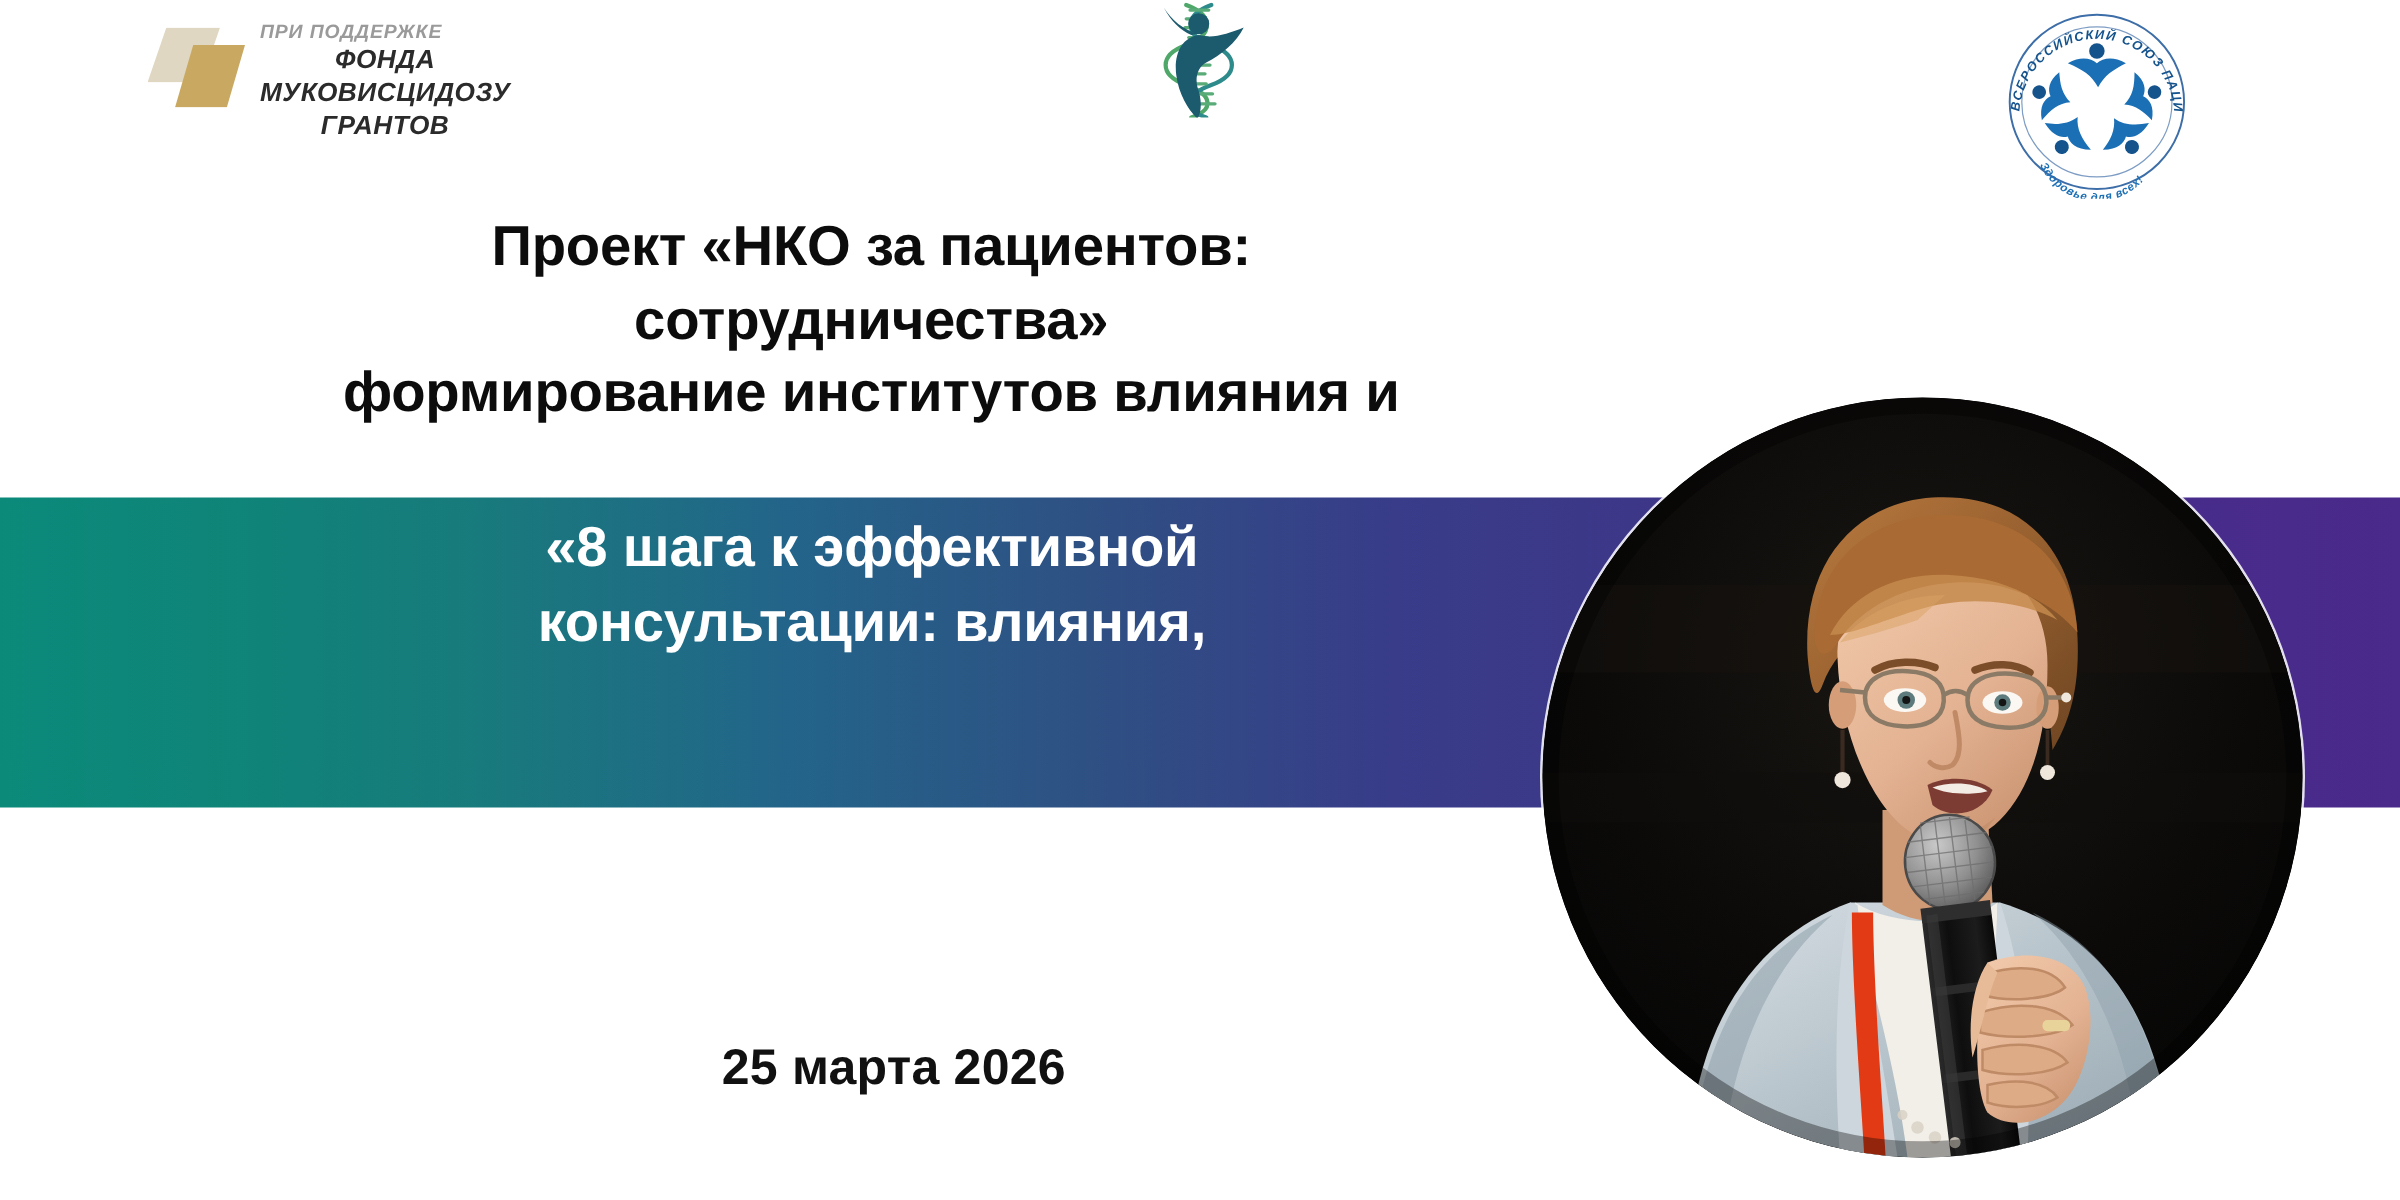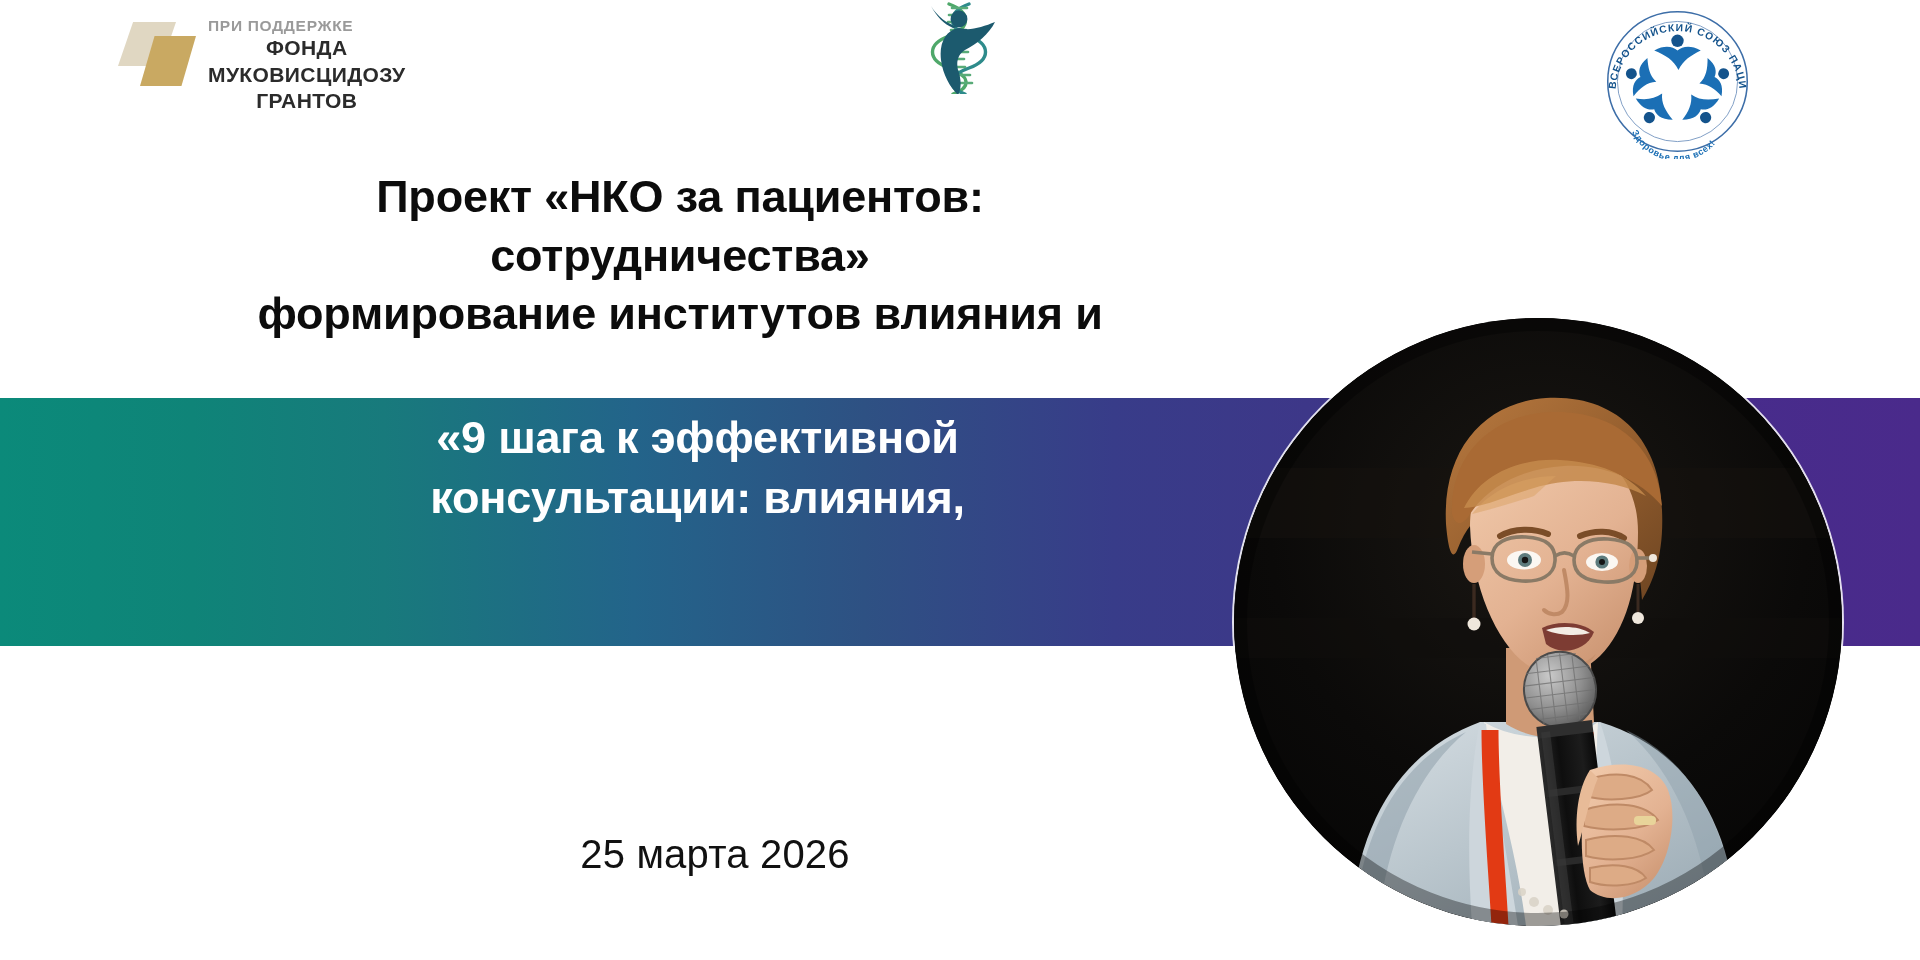--- a/index.html
+++ b/index.html
@@ -12,21 +12,21 @@
     font-family:"Liberation Sans", sans-serif;
   }
 
   #slide {
     position:relative;
     width:1920px; height:960px;
     background:#ffffff;
   }
 
   
-  #logo-row { position:absolute; top:0; left:0; width:1800px; height:165px; }
+  #logo-row { position:absolute; top:0; left:0; width:1800px; height:165px;font-style:italic; }
 
   
   #logo-pgf {
     position:absolute; left:118px; top:12px;
     display:flex; align-items:flex-start; gap:12px;
   }
   #pgf-mark { position:relative; width:78px; height:78px; flex:0 0 auto; }
   #pgf-mark .slab {
     position:absolute;
     width:58px; height:44px;
@@ -62,21 +62,21 @@
     font-size:9.6px; font-weight:700; color:#4f5b5a;
     letter-spacing:0.35px; line-height:1.32; text-transform:uppercase;
   }
 
   
   #logo-vsp { position:absolute; left:1580px; top:4px; width:195px; height:155px; }
   #vsp-mark { width:195px; height:155px; display:block; }
 
   
   #main-title {
-    position:absolute; left:100px; top:168px;
+    position:absolute; left:117px; top:168px;
     width:1160px;
     text-align:center;
     font-size:45px; font-weight:700; color:#0c0c0c;
     line-height:1.30;
     letter-spacing:-0.2px;
   }
 
   
   #banner {
     position:absolute; left:0; top:398px;
@@ -99,21 +99,21 @@
     font-size:45px; font-weight:700; color:#ffffff;
     line-height:1.34;
     letter-spacing:-0.2px;
   }
 
   
   #date-line {
     position:absolute; left:180px; top:832px;
     width:1070px;
     text-align:center;
-    font-size:40px; font-weight:400; color:#111111;
+    font-size:40px; font-weight:700; color:#111111;
     letter-spacing:0.2px;
   }
 
   
   #photo {
     position:absolute; left:1234px; top:318px;
     width:608px; height:608px;
     border-radius:50%;
     overflow:hidden;
     background:#000;
@@ -231,21 +231,21 @@
   </div>
 
   <div id="main-title">
     <div>Проект «НКО за пациентов:</div>
     <div>сотрудничества»</div>
     <div>формирование институтов влияния и</div>
   </div>
 
   <div id="banner"></div>
   <div id="banner-title">
-    <div>«9 шага к эффективной</div>
+    <div>«8 шага к эффективной</div>
     <div>консультации: влияния,</div>
   </div>
 
   <div id="date-line">25 марта 2026</div>
 
   <div id="photo">
     <svg viewBox="0 0 608 608">
       <defs>
         <radialGradient id="bgGrad" cx="50%" cy="35%" r="80%">
           <stop offset="0%" stop-color="#1a1713"></stop>

